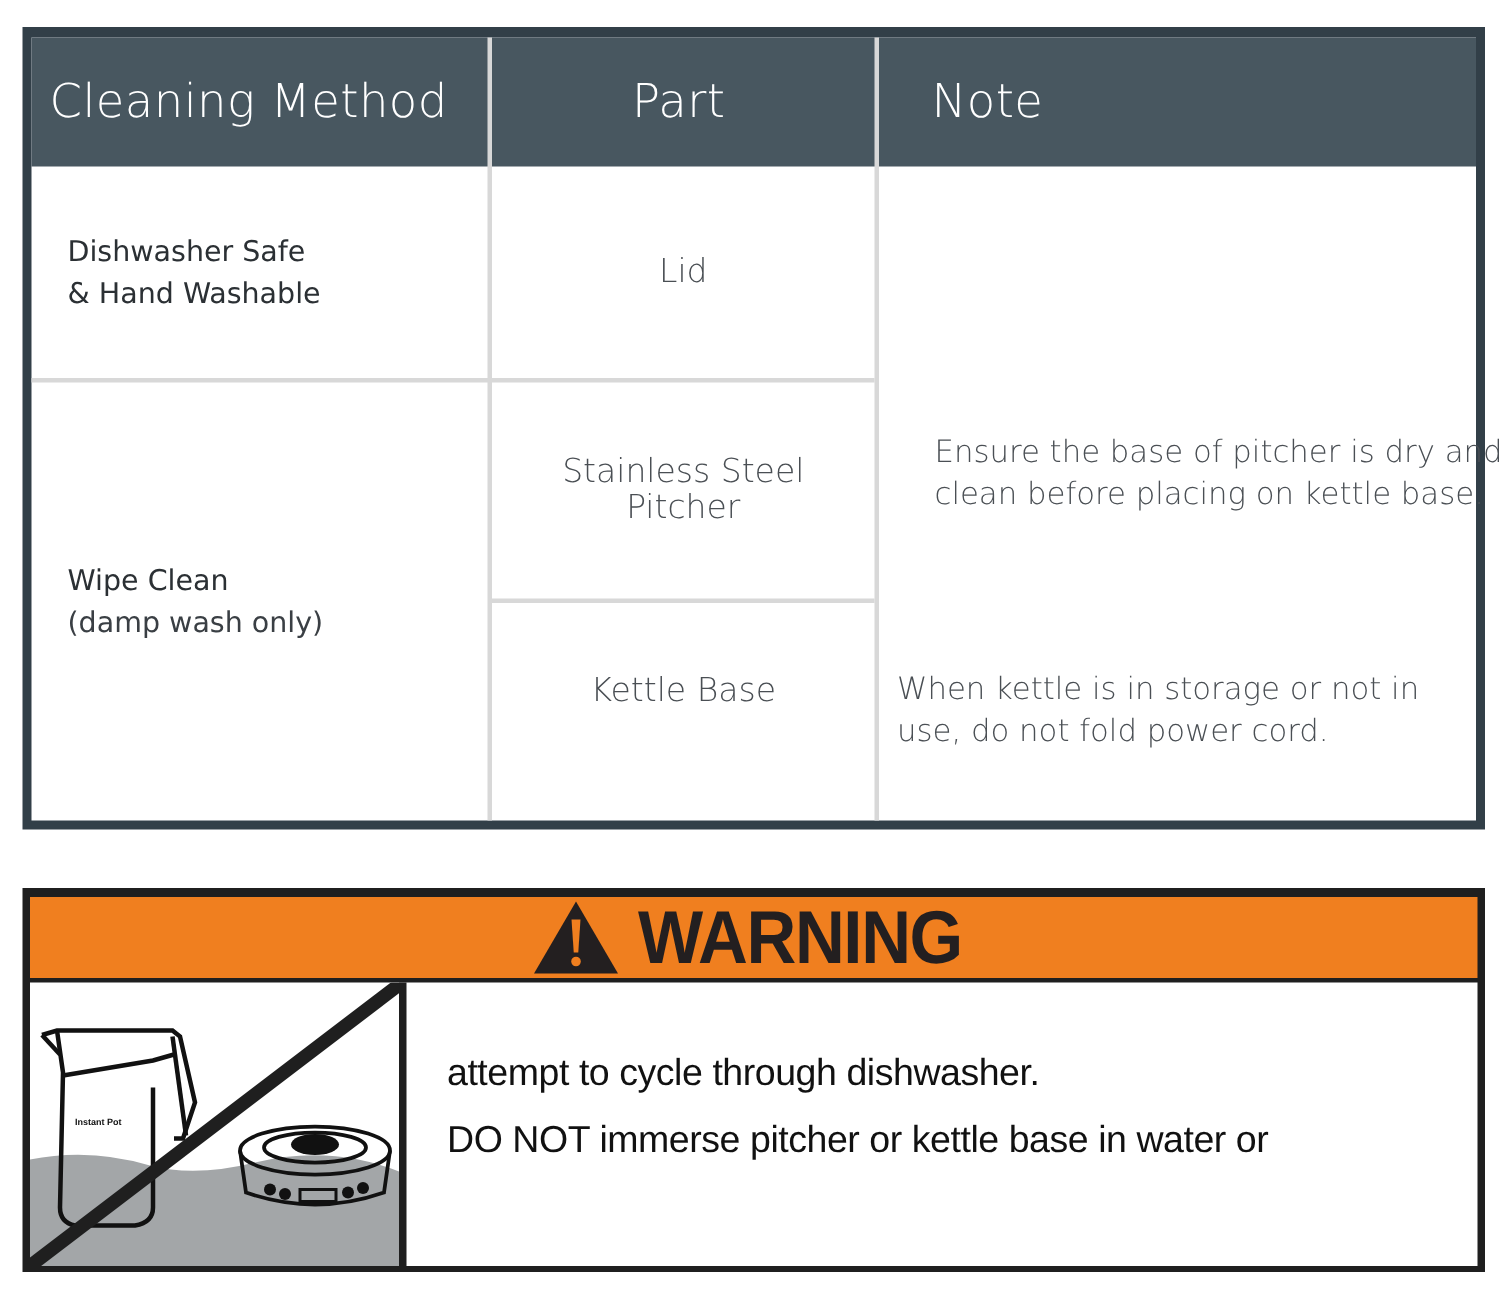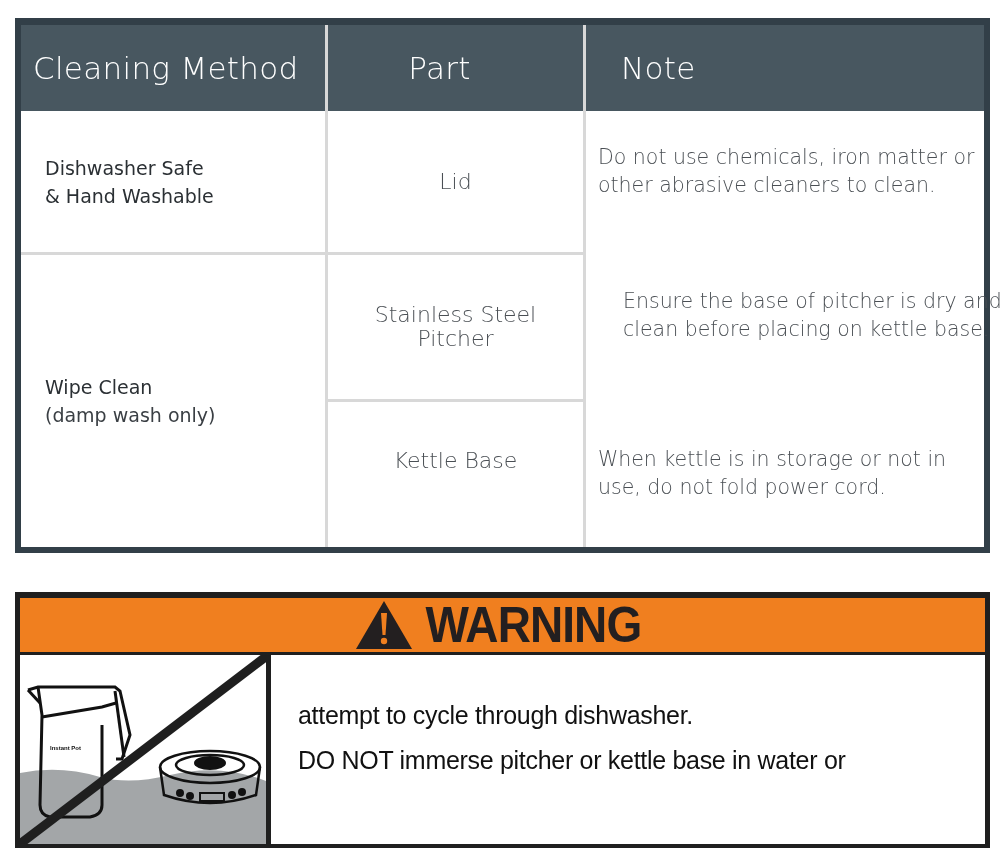--- a/index.html
+++ b/index.html
@@ -7,21 +7,21 @@
          font-family: "DejaVu Sans", sans-serif; }
 
   
   .clean-table { position: absolute; left: 15px; top: 18px; width: 975px; height: 535px;
                  background: #323f48; box-sizing: border-box; }
   .ct-inner { position: absolute; left: 6px; top: 7px; right: 6px; bottom: 6px; background: #ffffff; }
   .ct-head { position: absolute; left: 0; top: 0; right: 0; height: 86px; background: #485760; }
   .ct-head .hcell { position: absolute; top: 0; height: 86px; display: flex; align-items: center;
                     color: #ffffff; font-size: 31px; font-weight: 300; letter-spacing: 0.3px; text-align: right; }
   .hcell.c1 { left: 12px; width: 292px; }
-  .hcell.c2 { left: 289px; width: 259px; justify-content: center; }
+  .hcell.c2 { left: 302px; width: 259px; justify-content: center; }
   .hcell.c3 { left: 600px; width: 360px; }
   .vsep { position: absolute; top: 0; bottom: 0; width: 3px; background: #d8d8d8; }
   .vsep.s1 { left: 304px; }
   .vsep.s2 { left: 562px; }
   .hsep { position: absolute; height: 3px; background: #d8d8d8; }
 
   .cell { position: absolute; display: flex; align-items: center; color: #3a3f44; box-sizing: border-box; }
   .method { left: 24px; width: 290px; font-size: 19px; font-weight: 500; color: #2b3034; line-height: 28px;
             flex-direction: column; align-items: flex-start; justify-content: center; }
   .method .sub { font-weight: 400; color: #3a3f44; }
@@ -58,21 +58,20 @@
     <div class="vsep s1"></div>
     <div class="vsep s2"></div>
     <div class="hsep" style="left:0;width:562px;top:227px;"></div>
     <div class="hsep" style="left:305px;width:257px;top:374px;"></div>
 
     <div class="cell method" style="top:86px;height:141px;">
       <span>Dishwasher Safe</span>
       <span>&amp; Hand Washable</span>
     </div>
     <div class="cell part" style="top:86px;height:141px;">Lid</div>
-    <div class="cell note" style="top:118px;">Do not use chemicals, iron matter or other abrasive cleaners to clean.</div>
 
     <div class="cell method" style="top:230px;height:292px;">
       <span>Wipe Clean</span>
       <span class="sub">(damp wash only)</span>
     </div>
     <div class="cell part" style="top:230px;height:144px;flex-direction:column;">
       <span>Stainless Steel</span>
       <span>Pitcher</span>
     </div>
     <div class="cell note" style="top:262px;margin-left:25px;">Ensure the base of pitcher is dry and clean before placing on kettle base.</div>

